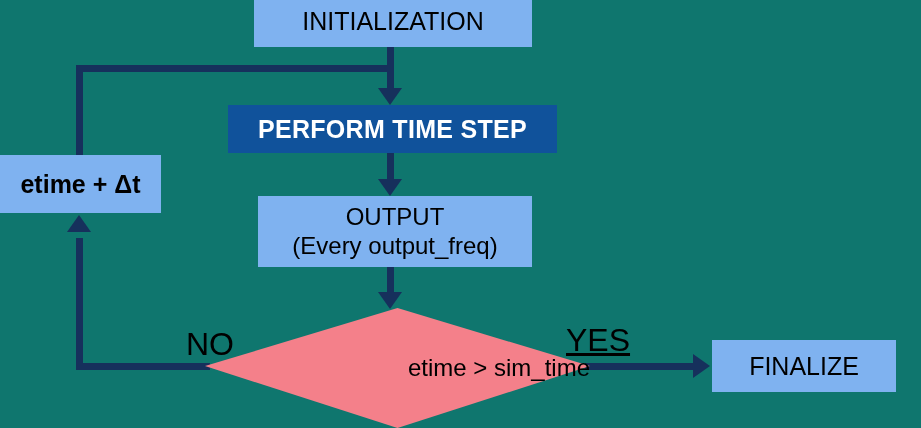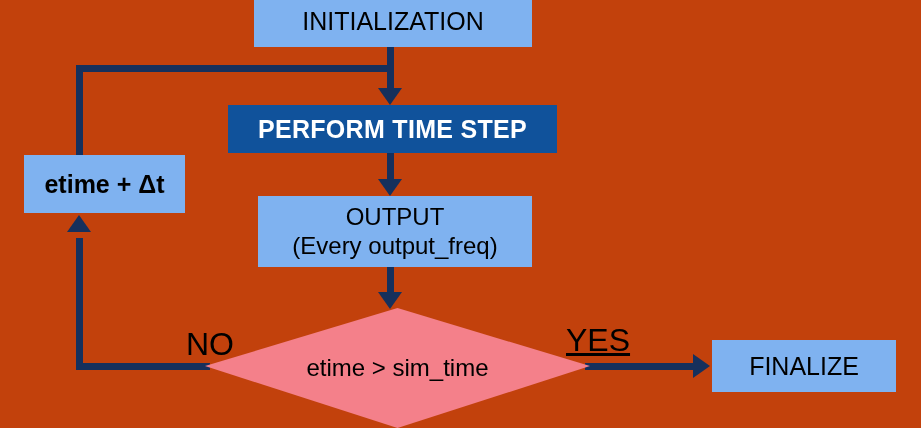--- a/index.html
+++ b/index.html
@@ -4,21 +4,21 @@
 <style>
   html, body {
     margin: 0;
     padding: 0;
     background: #ffffff;
   }
   #canvas {
     position: relative;
     width: 921px;
     height: 428px;
-    background: #c2410c;
+    background: #0f766e;
     overflow: hidden;
     font-family: "Liberation Sans", sans-serif;
   }
   .node {
     position: absolute;
     box-sizing: border-box;
     display: flex;
     align-items: center;
     justify-content: center;
     text-align: center;
@@ -46,21 +46,20 @@
   #node-output {
     left: 258px; top: 196px; width: 274px; height: 71px;
     font-size: 24px;
     flex-direction: column;
   }
   #node-output .line2 { margin-top: 1px; }
   #node-etime {
     left: 0px; top: 155px; width: 161px; height: 58px;
     font-size: 25px;
     font-weight: bold;
-    margin-left: 24px;
   }
   #node-finalize {
     left: 712px; top: 340px; width: 184px; height: 52px;
     font-size: 25px;
   }
 
   
   #node-decision {
     position: absolute;
     left: 205px;
@@ -74,21 +73,21 @@
     left: 0; top: 0;
     width: 385px;
     height: 120px;
     overflow: visible;
   }
   #decision-label {
     position: absolute;
     left: 0;
     top: 46px;
     width: 385px;
-    text-align: center;
+    text-align: right;
     font-size: 24px;
     color: #000000;
     z-index: 3;
   }
 
   
   .conn {
     position: absolute;
     background: #16305C;
     z-index: 1;

